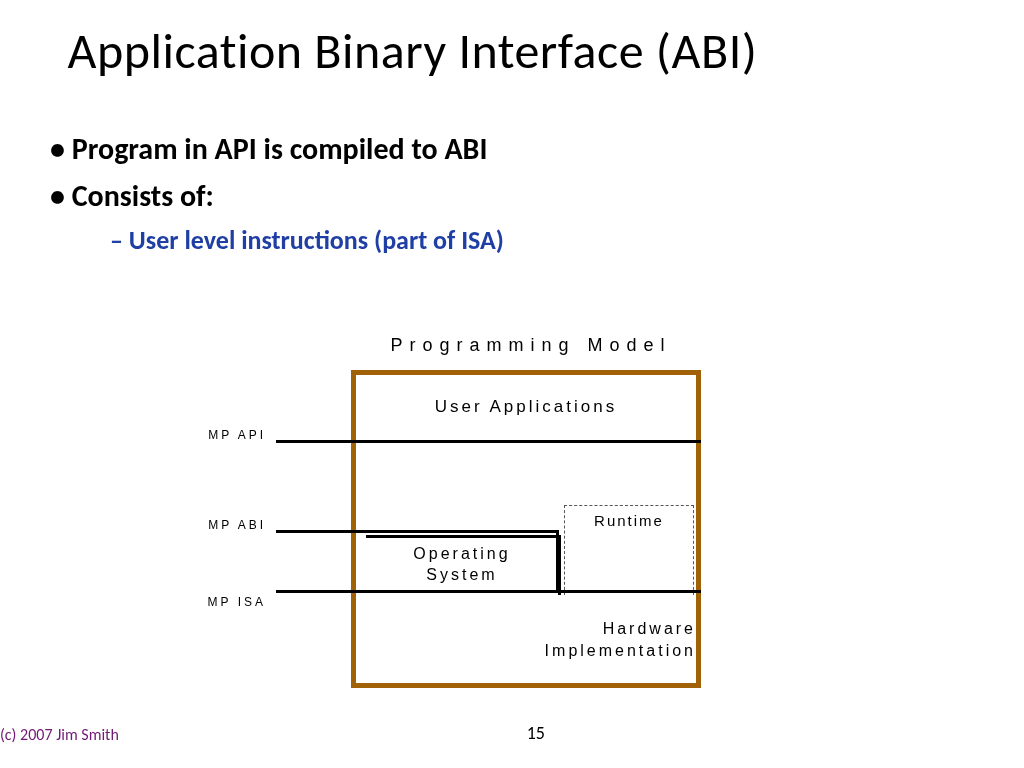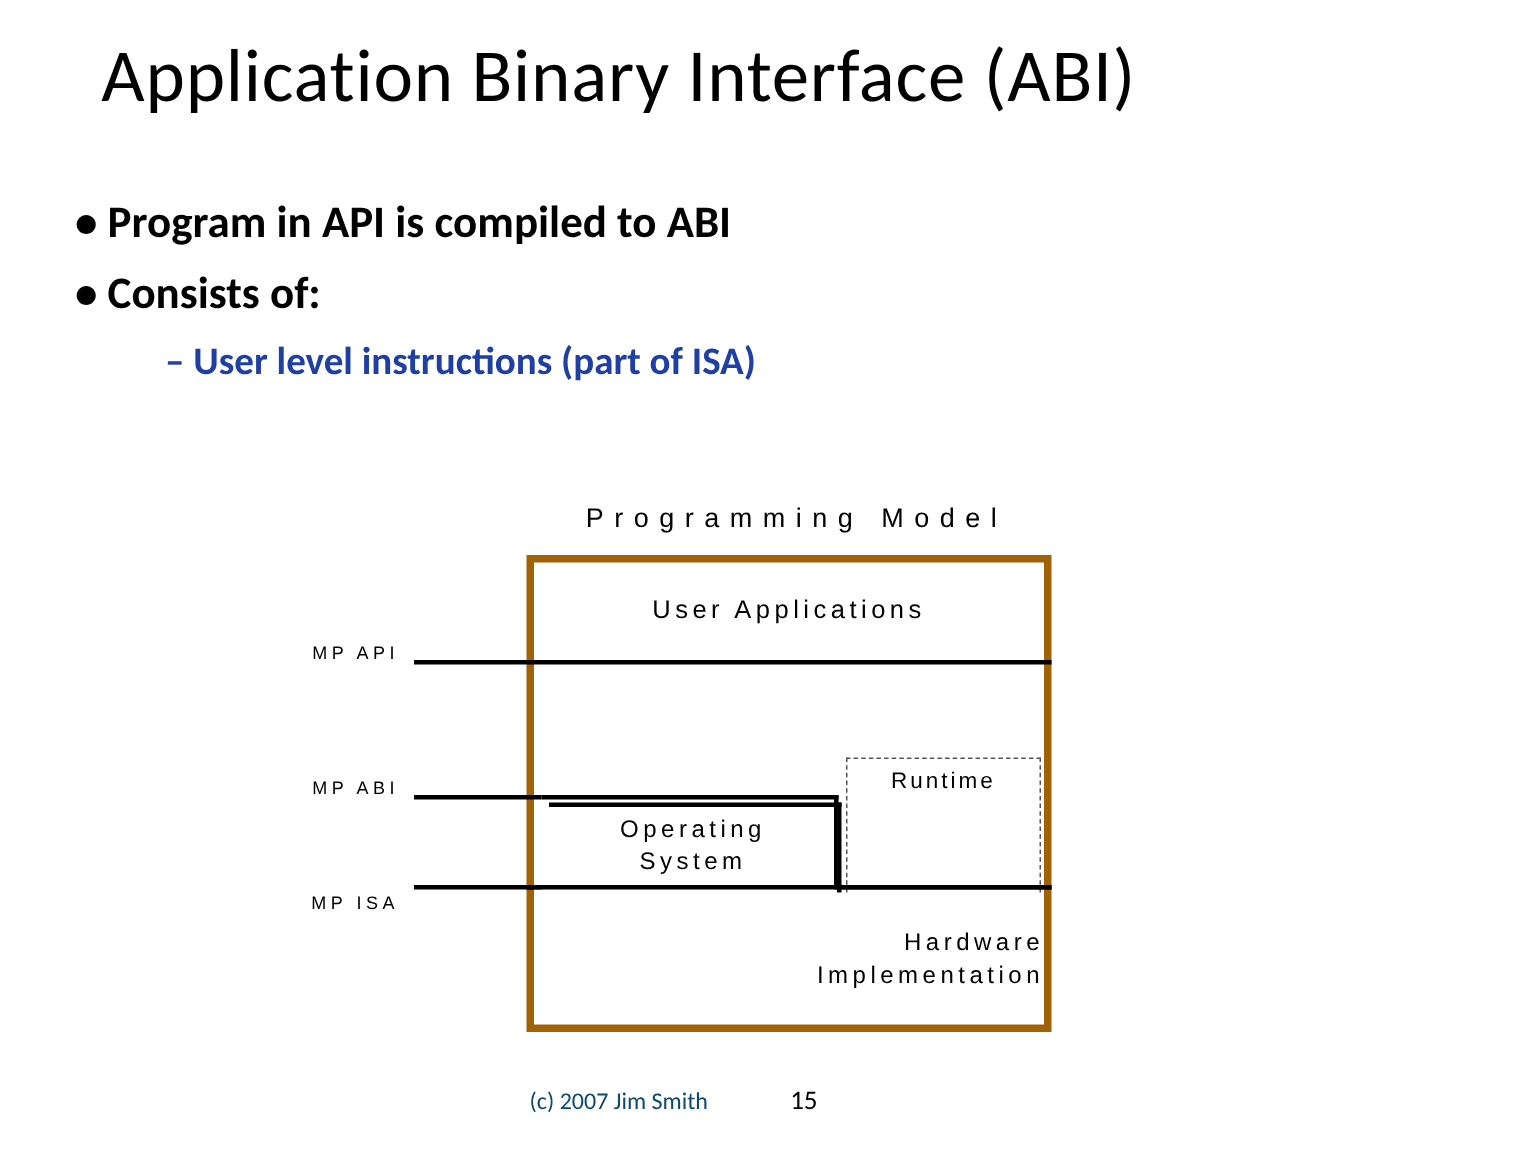--- a/index.html
+++ b/index.html
@@ -171,23 +171,22 @@
     width: 90px;
   }
   .mp-api { top: 93px; left: 0; }
   .mp-abi { top: 183px; left: 0; }
   .mp-isa { top: 260px; left: 0; }
   .footer-c {
     position: absolute;
     bottom: 24px;
     left: 0;
     width: 100%;
-    text-align: center;
     font-size: 16px;
-    color: #0c4a6e;
+    color: #701a75;
     font-family: Calibri, Arial, sans-serif;
   }
   .footer-num {
     position: absolute;
     bottom: 24px;
     right: 280px;
     font-size: 18px;
     color: #000;
     font-family: Calibri, Arial, sans-serif;
   }

